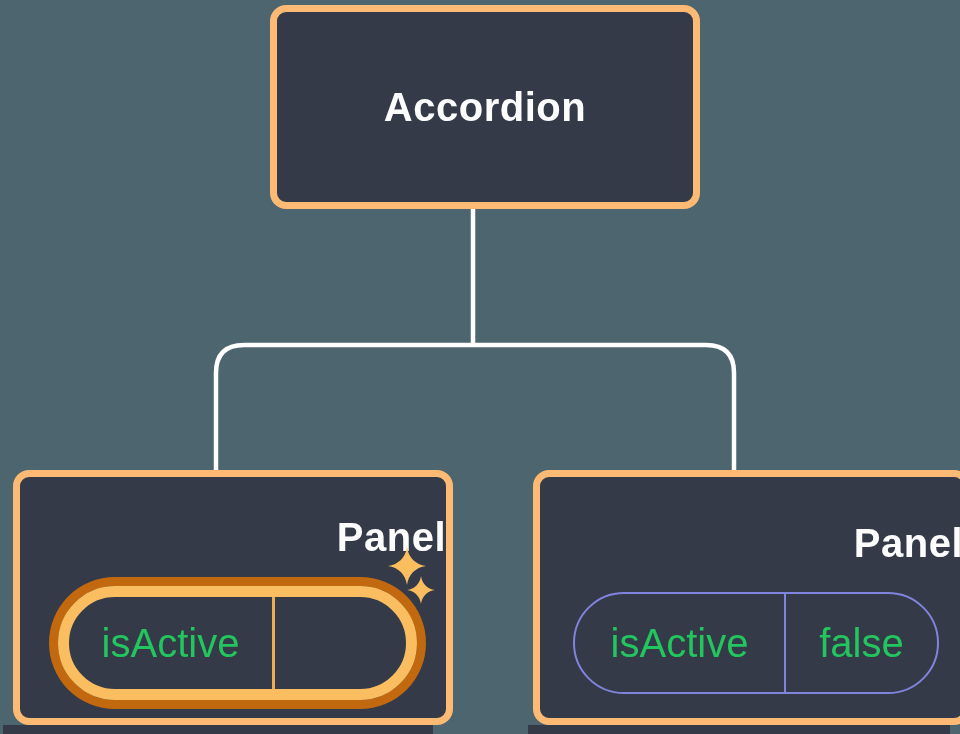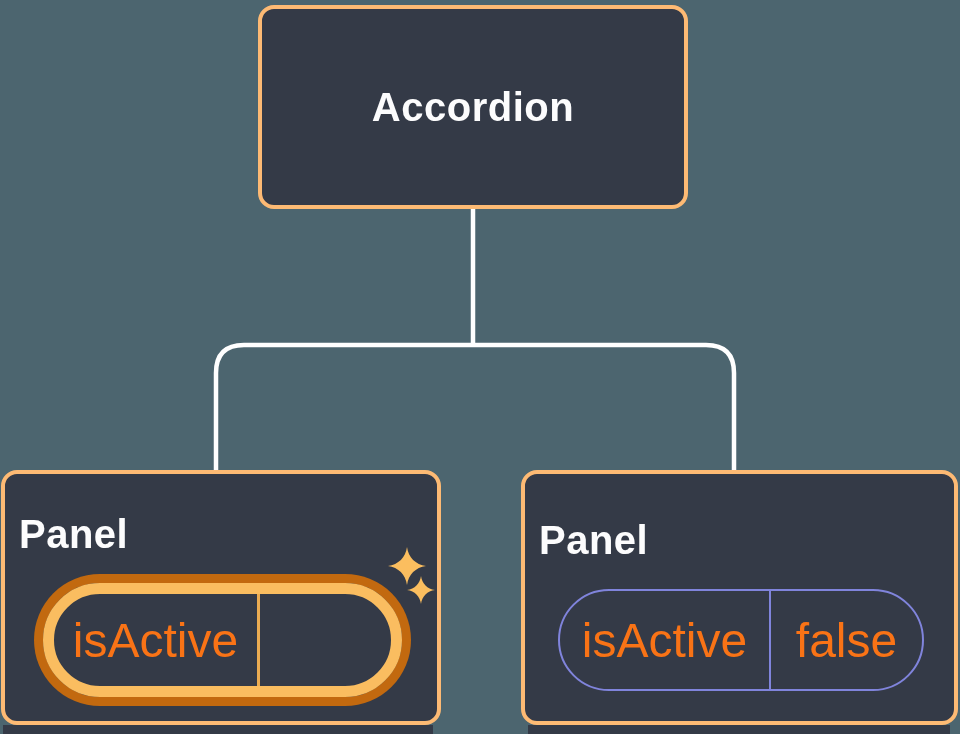--- a/index.html
+++ b/index.html
@@ -7,40 +7,41 @@
     position:relative;
     width:960px;height:734px;
     background:#4C656F;
     overflow:hidden;
     font-family:"Liberation Sans",sans-serif;
   }
   .connectors{position:absolute;left:0;top:0;}
   .node{
     position:absolute;
     background:#343A47;
-    border:4px solid #fdba74;
+    border:7px solid #fdba74;
     border-radius:16px;
     box-sizing:border-box;
+    margin-left:12px;
   }
   .node-accordion{
     left:258px;top:5px;width:430px;height:204px;
     display:flex;align-items:center;justify-content:center;
   }
   .node-panel-left{left:1px;top:470px;width:440px;height:255px;}
   .node-panel-right{left:521px;top:470px;width:437px;height:255px;}
   .node-label{
     color:#FCFCFD;
     font-size:40px;
     font-weight:600;
     letter-spacing:0.5px;
     white-space:nowrap;
   }
   .panel-title{
     position:absolute;left:0;right:0;
-    text-align:left;
+    text-align:right;
     line-height:44px;height:44px;padding-left:14px;
   }
   .node-panel-left .panel-title{top:38px;}
   .node-panel-right .panel-title{top:44px;}
 
   
   .pill-active{
     position:absolute;left:38px;top:109px;
     width:359px;height:114px;
     box-sizing:border-box;
@@ -55,22 +56,22 @@
     position:absolute;left:33px;top:115px;
     width:366px;height:102px;
     box-sizing:border-box;
     border:2px solid #8084DC;
     border-radius:999px;
     display:flex;
     overflow:hidden;
   }
   .pill-cell{
     display:flex;align-items:center;justify-content:center;
-    color:#f97316;
-    font-size:48px;
+    color:#22c55e;
+    font-size:40px;
     white-space:nowrap;
   }
   .pill-active .pill-cell-key{flex:0 0 203px;}
   .pill-inactive .pill-cell-key{flex:0 0 209px;}
   .pill-cell-value{flex:1 1 auto;}
   .pill-active .pill-cell-value{font-weight:bold;}
   .pill-divider-active{flex:0 0 3px;background:#EBAC52;}
   .pill-divider-inactive{flex:0 0 2px;background:#8084DC;}
 
   .sparkle{position:absolute;}

